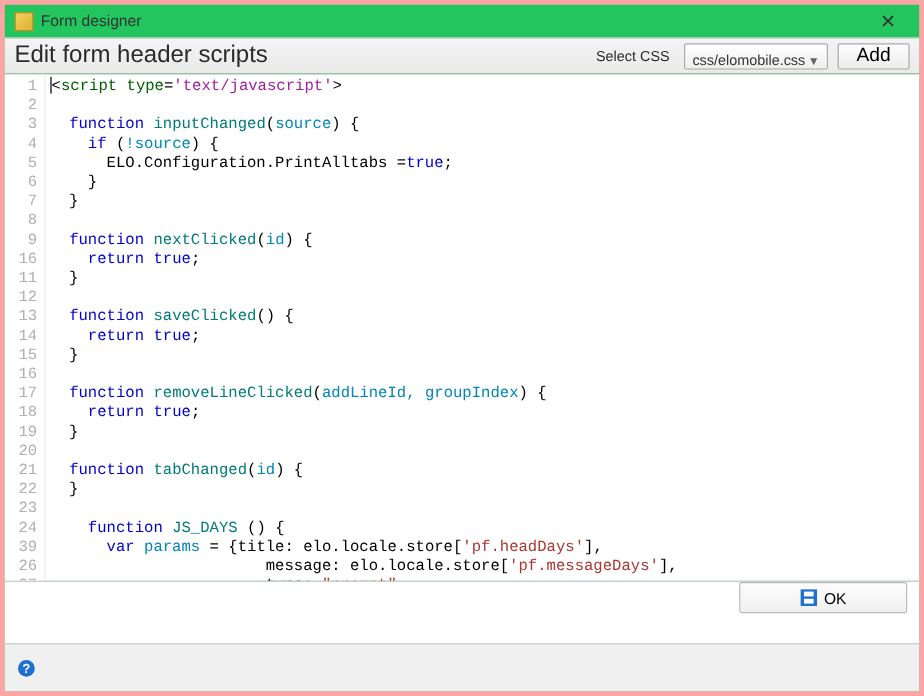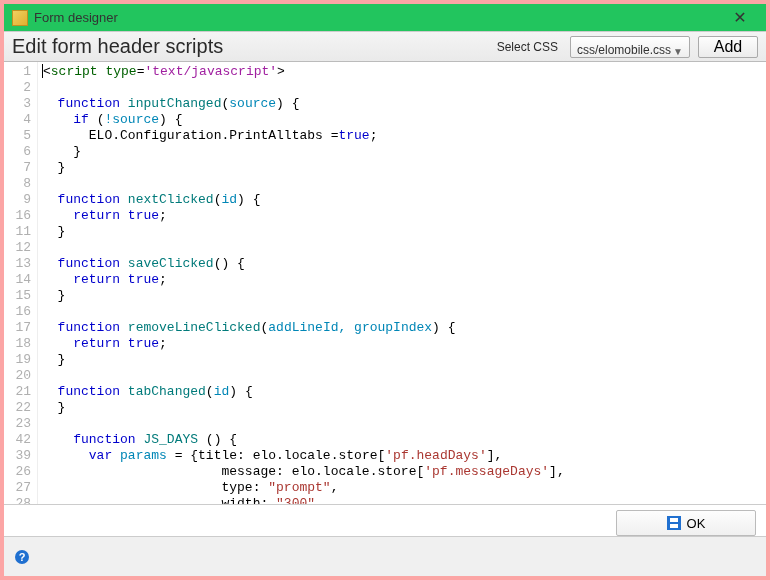--- a/index.html
+++ b/index.html
@@ -25,21 +25,21 @@
 .kw { color:#0000cc; }
 .fn { color:#007a7a; }
 .ident { color:#0086b6; }
 .param { color:#0086b6; }
 .str { color:#aa3731; }
 .locvar { color:#0086b6; }
 .punct { color:#000; }
 .tag { color:#006000; }
 .attr { color:#006000; }
 .aval { color:#a020a0; }
-.buttonbar { height:32px; border-top:1px solid #ccc; background:#fff; display:flex; align-items:flex-end; justify-content:flex-end; padding:0 10px; gap:2px;flex-direction:column; }
+.buttonbar { height:52px; border-top:1px solid #ccc; background:#fff; display:flex; align-items:flex-start; justify-content:flex-end; padding:0 10px; gap:2px; }
 .action-btn { width:140px; height:26px; border:1px solid #bbb; background:linear-gradient(#fdfdfd,#f0f0f0); display:flex; align-items:center; justify-content:center; gap:6px; font-size:13px; cursor:pointer; border-radius:2px; }
 .ok-icon { width:14px; height:14px; }
 .ok-icon svg, .cancel-icon svg, .help-icon svg { display:block; }
 .cancel-icon { width:14px; height:14px; }
 .statusbar { height:40px; border-top:1px solid #ccc; background:#f0f0f0; display:flex; align-items:center; padding:0 10px; }
 .help-icon { width:16px; height:16px; cursor:pointer; }
 </style>
 </head>
 <body>
 
@@ -80,21 +80,21 @@
         <div>14</div>
         <div>15</div>
         <div>16</div>
         <div>17</div>
         <div>18</div>
         <div>19</div>
         <div>20</div>
         <div>21</div>
         <div>22</div>
         <div>23</div>
-        <div>42</div>
+        <div>24</div>
         <div>39</div>
         <div>26</div>
         <div>27</div>
         <div>28</div>
       </div>
     <div class="code" id="code"><div class="code-line"><span class="cursor"></span><span class="punct">&lt;</span><span class="tag">script</span> <span class="attr">type</span><span class="punct">=</span><span class="aval">'text/javascript'</span><span class="punct">&gt;</span></div><div class="code-line"></div><div class="code-line">  <span class="kw">function</span> <span class="fn">inputChanged</span>(<span class="param">source</span>) {</div><div class="code-line">    <span class="kw">if</span> (<span class="ident">!source</span>) {</div><div class="code-line">      ELO.Configuration.PrintAlltabs =<span class="kw">true</span>;</div><div class="code-line">    }</div><div class="code-line">  }</div><div class="code-line"></div><div class="code-line">  <span class="kw">function</span> <span class="fn">nextClicked</span>(<span class="param">id</span>) {</div><div class="code-line">    <span class="kw">return</span> <span class="kw">true</span>;</div><div class="code-line">  }</div><div class="code-line"></div><div class="code-line">  <span class="kw">function</span> <span class="fn">saveClicked</span>(<span class="param"></span>) {</div><div class="code-line">    <span class="kw">return</span> <span class="kw">true</span>;</div><div class="code-line">  }</div><div class="code-line"></div><div class="code-line">  <span class="kw">function</span> <span class="fn">removeLineClicked</span>(<span class="param">addLineId, groupIndex</span>) {</div><div class="code-line">    <span class="kw">return</span> <span class="kw">true</span>;</div><div class="code-line">  }</div><div class="code-line"></div><div class="code-line">  <span class="kw">function</span> <span class="fn">tabChanged</span>(<span class="param">id</span>) {</div><div class="code-line">  }</div><div class="code-line"></div><div class="code-line">    <span class="kw">function</span> <span class="fn">JS_DAYS</span> (<span class="param"></span>) {</div><div class="code-line">      <span class="kw">var</span> <span class="locvar">params</span> = {title: elo.locale.store[<span class="str">'pf.headDays'</span>],</div><div class="code-line">                       message: elo.locale.store[<span class="str">'pf.messageDays'</span>],</div><div class="code-line">                       type: <span class="str">"prompt"</span>,</div><div class="code-line">                       width: <span class="str">"300"</span>,</div></div>
   </div>
 
   <div class="buttonbar">
     <div class="action-btn">

